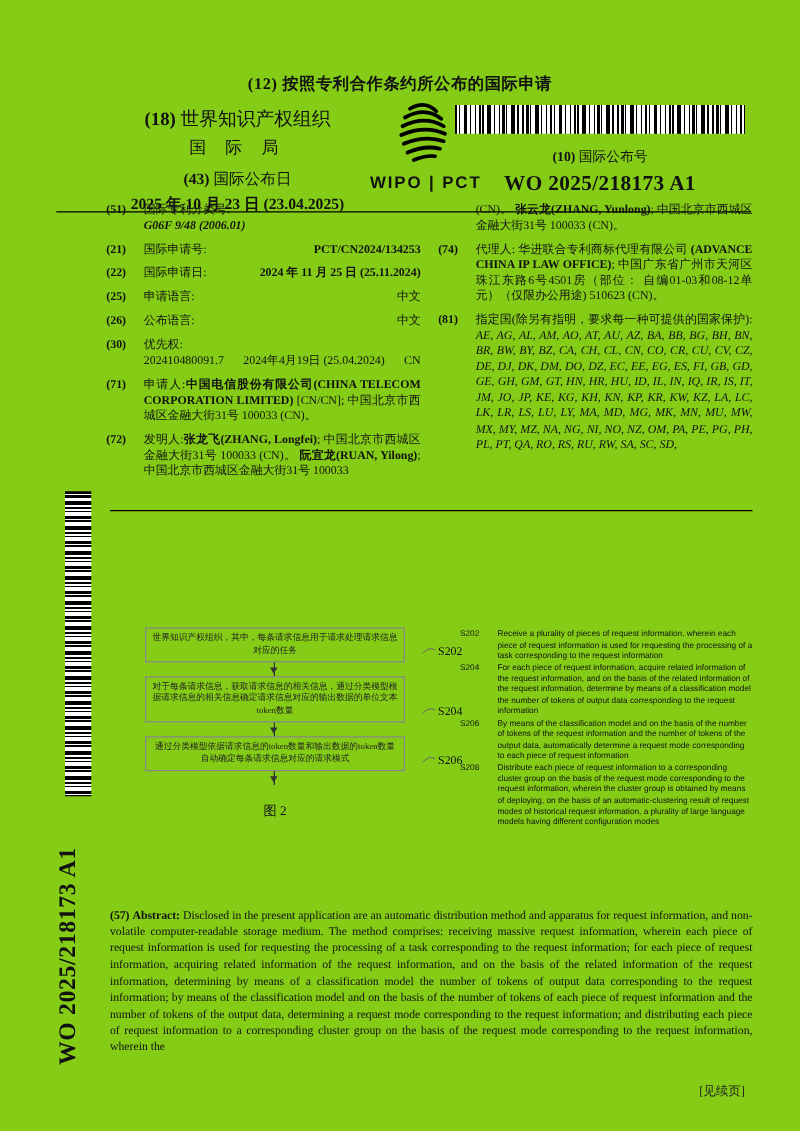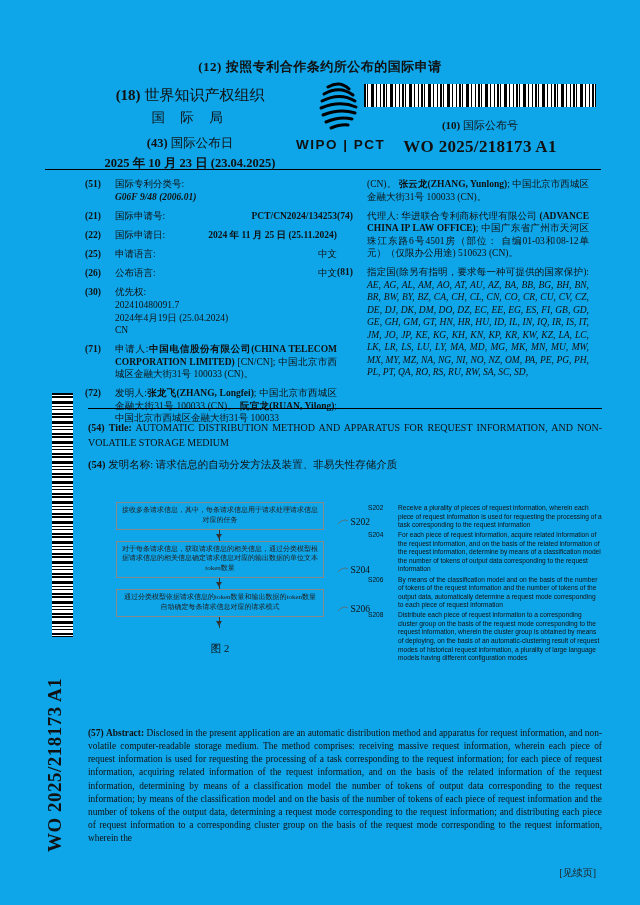--- a/index.html
+++ b/index.html
@@ -1,16 +1,16 @@
 <!DOCTYPE html>
 <html><head>
 <meta charset="utf-8">
 <style>
   html,body { margin:0; padding:0; background:#e8e8e8; }
-  .page { position:relative; width:640px; height:905px; background:#0ea5e9; margin:0 auto;
+  .page { position:relative; width:640px; height:905px; background:#84cc16; margin:0 auto;
           font-family:"Liberation Serif","DejaVu Serif",serif; color:#111; overflow:hidden; }
   .page * { box-sizing:border-box; }
   .b { font-weight:bold; }
   .i { font-style:italic; }
 
   .pub-type { position:absolute; top:58px; left:0; width:100%; text-align:center;
               font-size:13px; font-weight:bold; letter-spacing:0.5px; }
 
   .header-left { position:absolute; top:86px; left:76px; width:228px; text-align:center; }
   .org-line { font-size:15px; }
@@ -24,27 +24,27 @@
 
   .header-right { position:absolute; top:84px; left:360px; width:240px; text-align:center; }
   .barcode-h { height:23px; margin:0 4px;
     background:repeating-linear-gradient(90deg,#000 0px,#000 2px,#fff 2px,#fff 3px,#000 3px,#000 4px,#fff 4px,#fff 7px,#000 7px,#000 10px,#fff 10px,#fff 12px,#000 12px,#000 13px,#fff 13px,#fff 16px,#000 16px,#000 17px,#fff 17px,#fff 19px); }
   .pubnum-label { font-size:11px; margin-top:11px; }
   .pubnum { font-size:17px; font-weight:bold; margin-top:4px; letter-spacing:0.3px; }
 
   .rule1 { position:absolute; top:169px; left:45px; width:556px; border-top:1.6px solid #000; }
   .rule2 { position:absolute; top:408px; left:88px; width:514px; border-top:1.6px solid #000; }
 
-  .cols { position:absolute; top:178px; left:85px; width:517px; display:flex; 
+  .cols { position:absolute; top:162px; left:85px; width:517px; display:flex; gap:14px;
           font-size:9.5px; line-height:1.32; }
   .col { width:252px; }
   .field { margin-bottom:6.5px; padding-left:30px; position:relative; text-align:justify; }
   .fnum { position:absolute; left:0; top:0; font-weight:bold; }
   .kv { display:flex; justify-content:space-between; }
-  .prio-row { display:flex; justify-content:space-between; margin-top:1px;flex-direction:column; }
+  .prio-row { display:flex; justify-content:space-between; margin-top:1px; }
 
   .side-barcode { position:absolute; left:52px; top:393px; width:21px; height:244px;
     background:repeating-linear-gradient(180deg,#000 0px,#000 2px,#fff 2px,#fff 3px,#000 3px,#000 5px,#fff 5px,#fff 8px,#000 8px,#000 11px,#fff 11px,#fff 13px,#000 13px,#000 14px,#fff 14px,#fff 16px,#000 16px,#000 17px,#fff 17px,#fff 20px); }
   .side-pubnum { position:absolute; left:44px; top:642px; height:246px; width:28px;
     writing-mode:vertical-rl; transform:rotate(180deg); font-weight:bold; font-size:19px;
     text-align:center; white-space:nowrap; letter-spacing:0.5px; }
 
   .title-sec { position:absolute; top:420px; left:88px; width:514px; }
   .title-en { font-size:10px; text-align:justify; line-height:1.5; margin:0; }
   .title-zh { font-size:10.5px; margin:8px 0 0 0; }
@@ -201,38 +201,26 @@
       </div>
 
     </div>
   </div>
 
   <div class="side-barcode"></div>
   <div class="side-pubnum">WO 2025/218173 A1</div>
 
   <div class="rule2"></div>
 
-  <div class="title-sec">
-    <p class="title-en">
-      <span class="b">(54)</span>
-      <span class="b">Title:</span>
-      <span>AUTOMATIC DISTRIBUTION METHOD AND APPARATUS FOR REQUEST INFORMATION, AND NON-VOLATILE STORAGE MEDIUM</span>
-    </p>
-    <p class="title-zh">
-      <span class="b">(54)</span>
-      <span>发明名称:</span>
-      <span>请求信息的自动分发方法及装置、非易失性存储介质</span>
-    </p>
-  </div>
 
   <div class="fig-row">
 
     <div class="flowchart">
       <div class="step">
-        <div class="box">接收多条请求信息，其中，每条请求信息用于请求处理请求信息对应的任务</div>
+        <div class="box">世界知识产权组织，其中，每条请求信息用于请求处理请求信息对应的任务</div>
         <div class="slabel">
           <svg width="10" height="7">
               <path d="M0 6 Q5 0 10 3" stroke="#666" fill="none" stroke-width="0.8"></path>
             </svg>
           <span>S202</span>
         </div>
       </div>
       <div class="arrow"></div>
       <div class="step">
         <div class="box">对于每条请求信息，获取请求信息的相关信息，通过分类模型根据请求信息的相关信息确定请求信息对应的输出数据的单位文本token数量</div>

